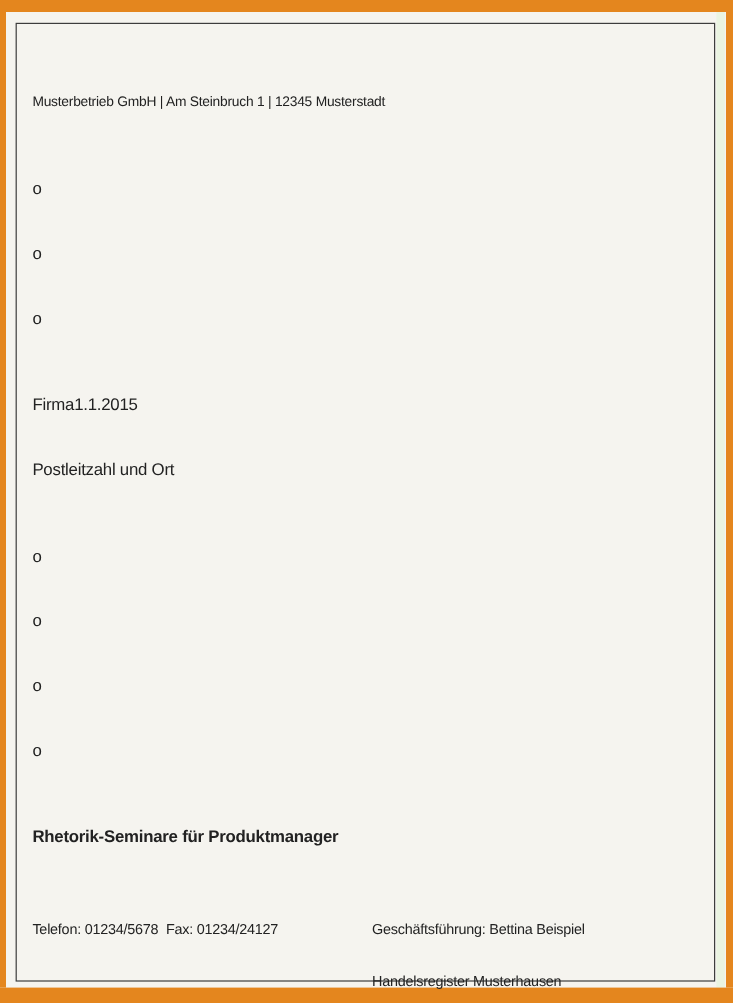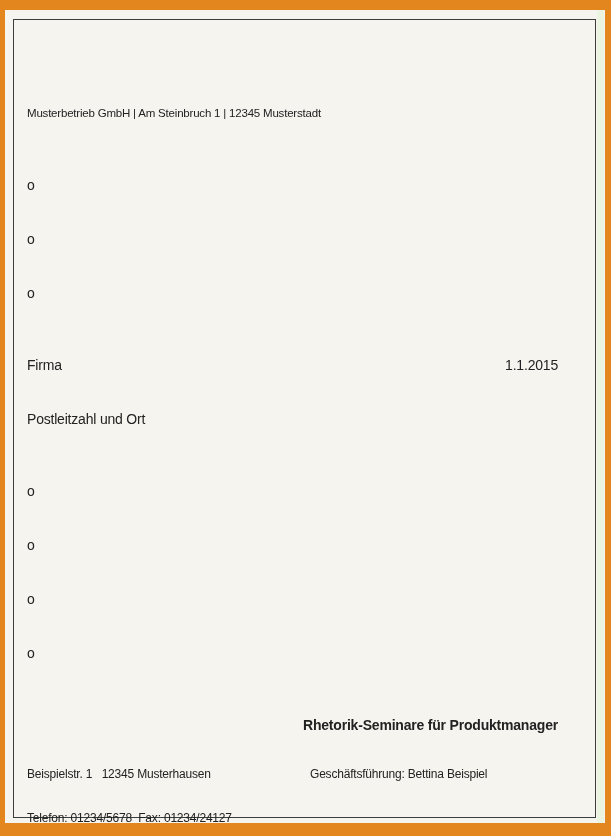--- a/index.html
+++ b/index.html
@@ -33,23 +33,23 @@
   .content {
     position: absolute;
     left: 27px; top: 40px;
     width: 531px;
     font-size: 14px;
     line-height: 18px;
     letter-spacing: -0.2px;
     white-space: pre-wrap;
   }
   .ln       { min-height: 18px; }
-  .ln-small { font-size: 11.5px; margin-top: 28px; }
-  .ln-bold  { font-weight: bold; text-align: right; }
-  .date-row { display: flex; justify-content: space-between; }
+  .ln-small { font-size: 11.5px; }
+  .ln-bold  { font-weight: bold; }
+  .date-row { display: flex; }
 
   .footer {
     position: absolute;
     left: 27px; top: 738px;
     width: 531px;
     display: flex;
     font-size: 12px;
     line-height: 14.6px;
     letter-spacing: -0.2px;
     white-space: pre-wrap;
@@ -120,25 +120,25 @@
     
     
 
     
 
     
   </div>
 
   <div class="footer">
     <div class="footer-left">
-      <div>Beispielstr. 1   12345 Musterhausen</div>
       <div>Telefon: 01234/5678  Fax: 01234/24127</div>
       
       
     </div>
     <div class="footer-right">
       <div>Geschäftsführung: Bettina Beispiel</div>
+      <div>Handelsregister Musterhausen</div>
       
       
     </div>
   </div>
 
 </div>
 
 </body></html>

